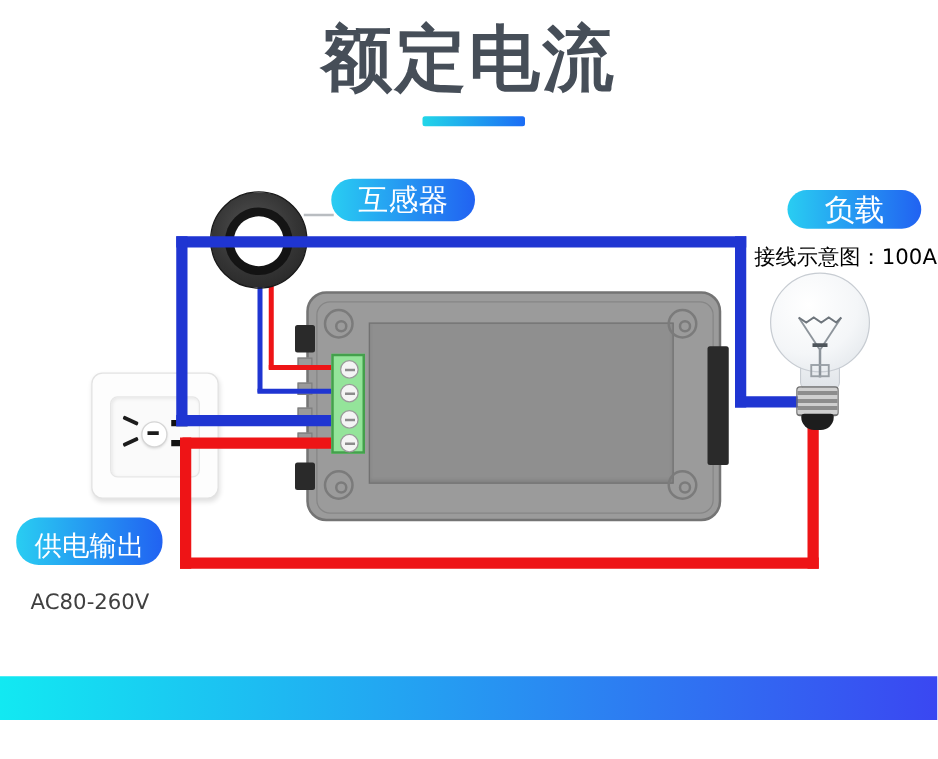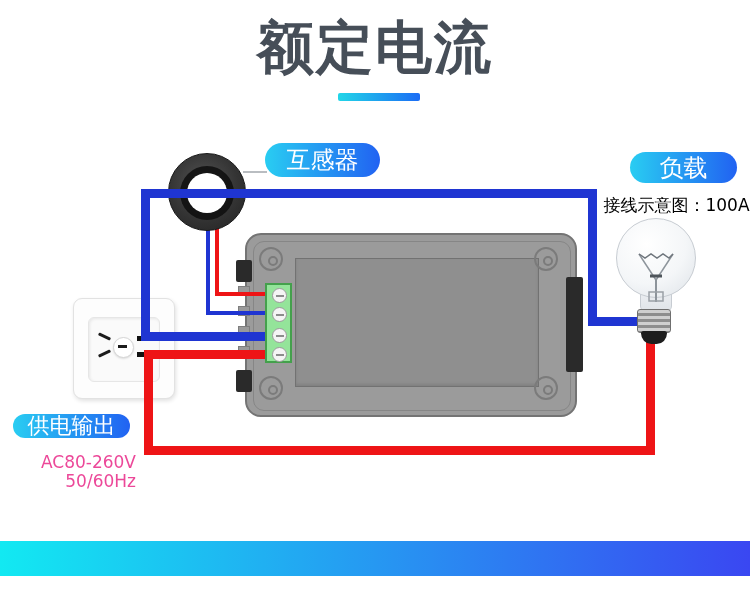--- a/index.html
+++ b/index.html
@@ -12,25 +12,25 @@
          color:#464e58;letter-spacing:2px;line-height:1.05;}
   .title-underline{left:338px;top:93px;width:82px;height:8px;border-radius:2px;
          background:linear-gradient(90deg,#22d6e8,#1b6cf5);}
 
   
   .badge{display:flex;align-items:center;justify-content:center;color:#fff;
          font-weight:normal;border-radius:18px;
          background:linear-gradient(90deg,#29cdf2,#2162f2);}
   .badge-transformer{left:265px;top:143px;width:115px;height:34px;font-size:24px;}
   .badge-load{left:630px;top:152px;width:107px;height:31px;font-size:24px;}
-  .badge-supply{left:13px;top:414px;width:117px;height:24px;font-size:22px;}
+  .badge-supply{left:13px;top:414px;width:117px;height:38px;font-size:22px;align-items:flex-end;}
   .leader{left:243px;top:171px;width:24px;height:2px;background:#b9bdc1;}
   .note-load{left:603px;top:194px;width:147px;text-align:center;font-size:17px;color:#000;}
-  .note-supply{left:8px;top:453px;width:128px;text-align:right;font-size:17px;
-               color:#ec4899;line-height:1.1;}
+  .note-supply{left:8px;top:473px;width:128px;text-align:center;font-size:17px;
+               color:#404040;line-height:1.1;}
 
   
   .socket-plate{left:73px;top:298px;width:100px;height:99px;background:#fdfdfd;
         border:1px solid #e2e2e2;border-radius:9px;
         box-shadow:1px 2px 4px rgba(0,0,0,0.12);}
   .socket-face{left:88px;top:317px;width:70px;height:63px;background:#fafafa;
         border:1px solid #e6e6e6;border-radius:6px;
         box-shadow:inset 1px 1px 3px rgba(0,0,0,0.08);}
   .slot{width:13px;height:3px;background:#1c1c1c;border-radius:1px;}
   .slot-top{left:98px;top:335px;transform:rotate(25deg);}
@@ -184,16 +184,15 @@
 </div>
 <div class="abs badge badge-load">
   <span>负载</span>
 </div>
 <div class="abs note-load">接线示意图：100A</div>
 <div class="abs badge badge-supply">
   <span>供电输出</span>
 </div>
 <div class="abs note-supply">
   <div>AC80-260V</div>
-  <div>50/60Hz</div>
 </div>
 
 <div class="abs bottom-bar"></div>
 
 </body></html>

